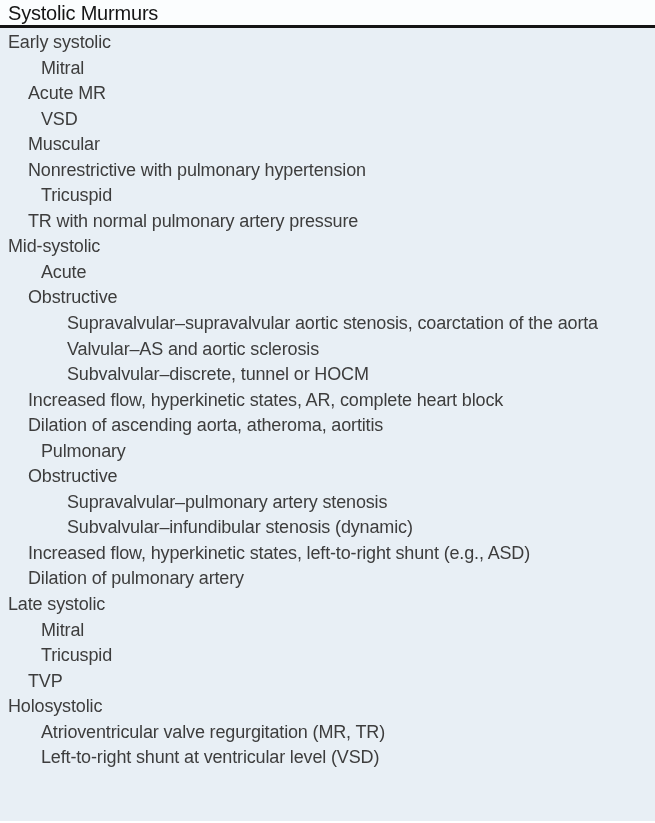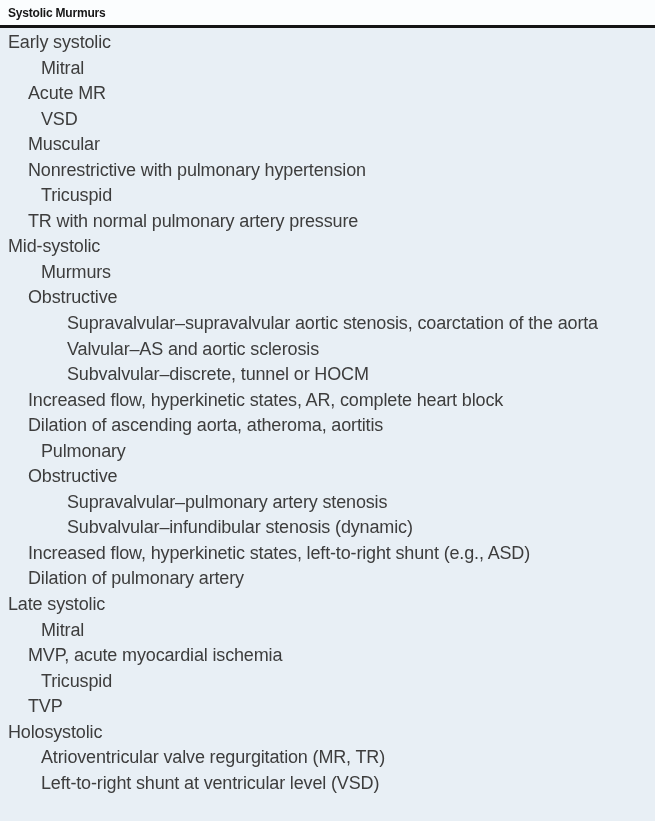--- a/index.html
+++ b/index.html
@@ -16,22 +16,22 @@
     position: relative;
   }
   .table-header {
     background: #fbfdfe;
     height: 23px;
     padding: 2px 0 0 8px;
     border-bottom: 3px solid #141414;
     box-sizing: content-box;
   }
   .table-title {
-    font-size: 12px;
-    font-weight: bold;
+    font-size: 20px;
+    font-weight: normal;
     color: #161616;
     letter-spacing: -0.2px;
     line-height: 22px;
     display: inline-block;
   }
   .table-body {
     background: #e8eff5;
     height: 791px;
     padding-top: 2px;
     overflow: hidden;
@@ -65,36 +65,35 @@
   <div class="table-body">
       <div class="row level-0">Early systolic</div>
       <div class="row level-1">Mitral</div>
       <div class="row level-2">Acute MR</div>
       <div class="row level-1">VSD</div>
       <div class="row level-2">Muscular</div>
       <div class="row level-2">Nonrestrictive with pulmonary hypertension</div>
       <div class="row level-1">Tricuspid</div>
       <div class="row level-2">TR with normal pulmonary artery pressure</div>
       <div class="row level-0">Mid-systolic</div>
-      <div class="row level-1">Murmurs</div>
+      <div class="row level-1">Acute</div>
       <div class="row level-2">Obstructive</div>
       <div class="row level-3">Supravalvular–supravalvular aortic stenosis, coarctation of the aorta</div>
       <div class="row level-3">Valvular–AS and aortic sclerosis</div>
       <div class="row level-3">Subvalvular–discrete, tunnel or HOCM</div>
       <div class="row level-2">Increased flow, hyperkinetic states, AR, complete heart block</div>
       <div class="row level-2">Dilation of ascending aorta, atheroma, aortitis</div>
       <div class="row level-1">Pulmonary</div>
       <div class="row level-2">Obstructive</div>
       <div class="row level-3">Supravalvular–pulmonary artery stenosis</div>
       <div class="row level-3">Subvalvular–infundibular stenosis (dynamic)</div>
       <div class="row level-2">Increased flow, hyperkinetic states, left-to-right shunt (e.g., ASD)</div>
       <div class="row level-2">Dilation of pulmonary artery</div>
       <div class="row level-0">Late systolic</div>
       <div class="row level-1">Mitral</div>
-      <div class="row level-2">MVP, acute myocardial ischemia</div>
       <div class="row level-1">Tricuspid</div>
       <div class="row level-2">TVP</div>
       <div class="row level-0">Holosystolic</div>
       <div class="row level-1">Atrioventricular valve regurgitation (MR, TR)</div>
       <div class="row level-1">Left-to-right shunt at ventricular level (VSD)</div>
     </div>
   <div class="bottom-strip"></div>
 </div>
 
 </body></html>

